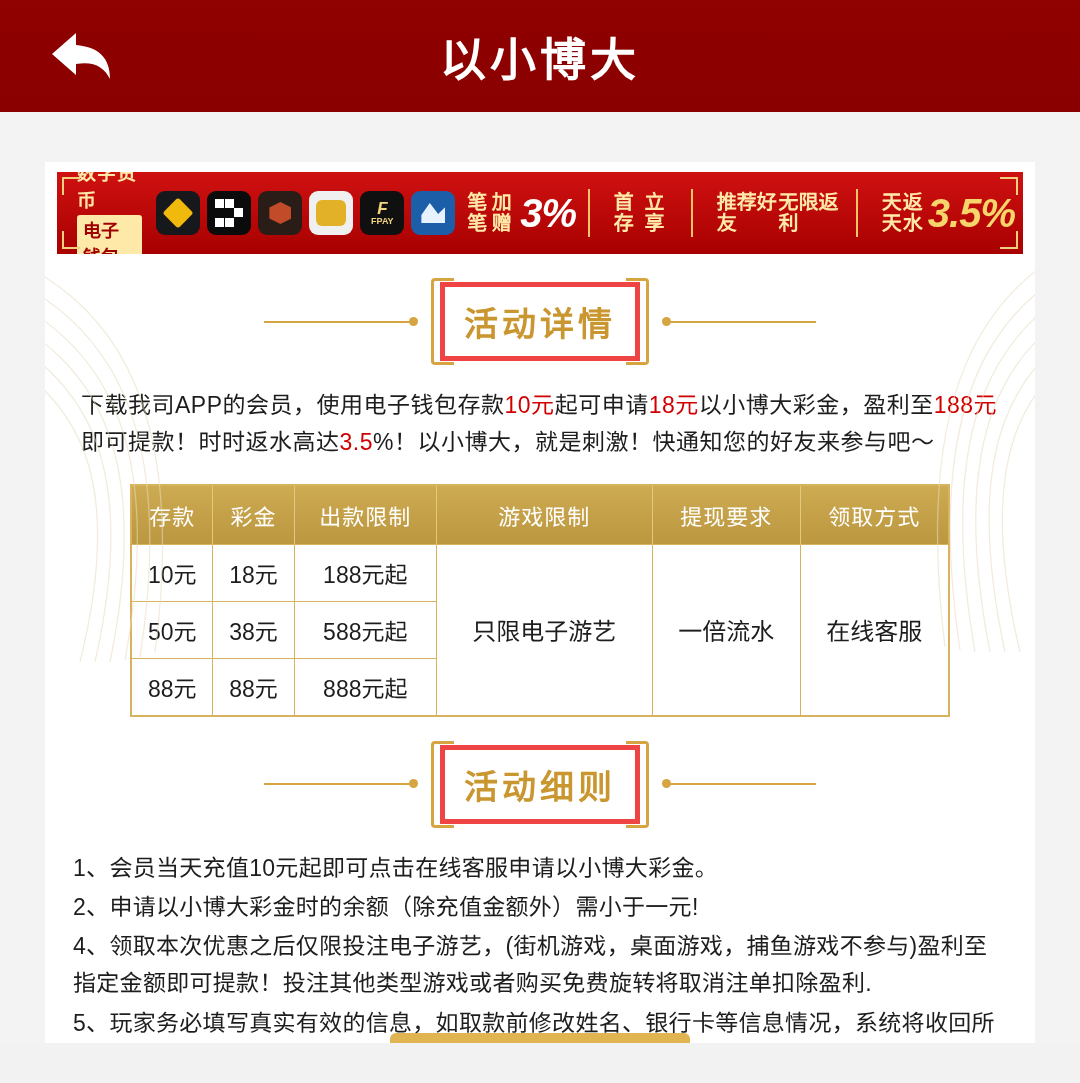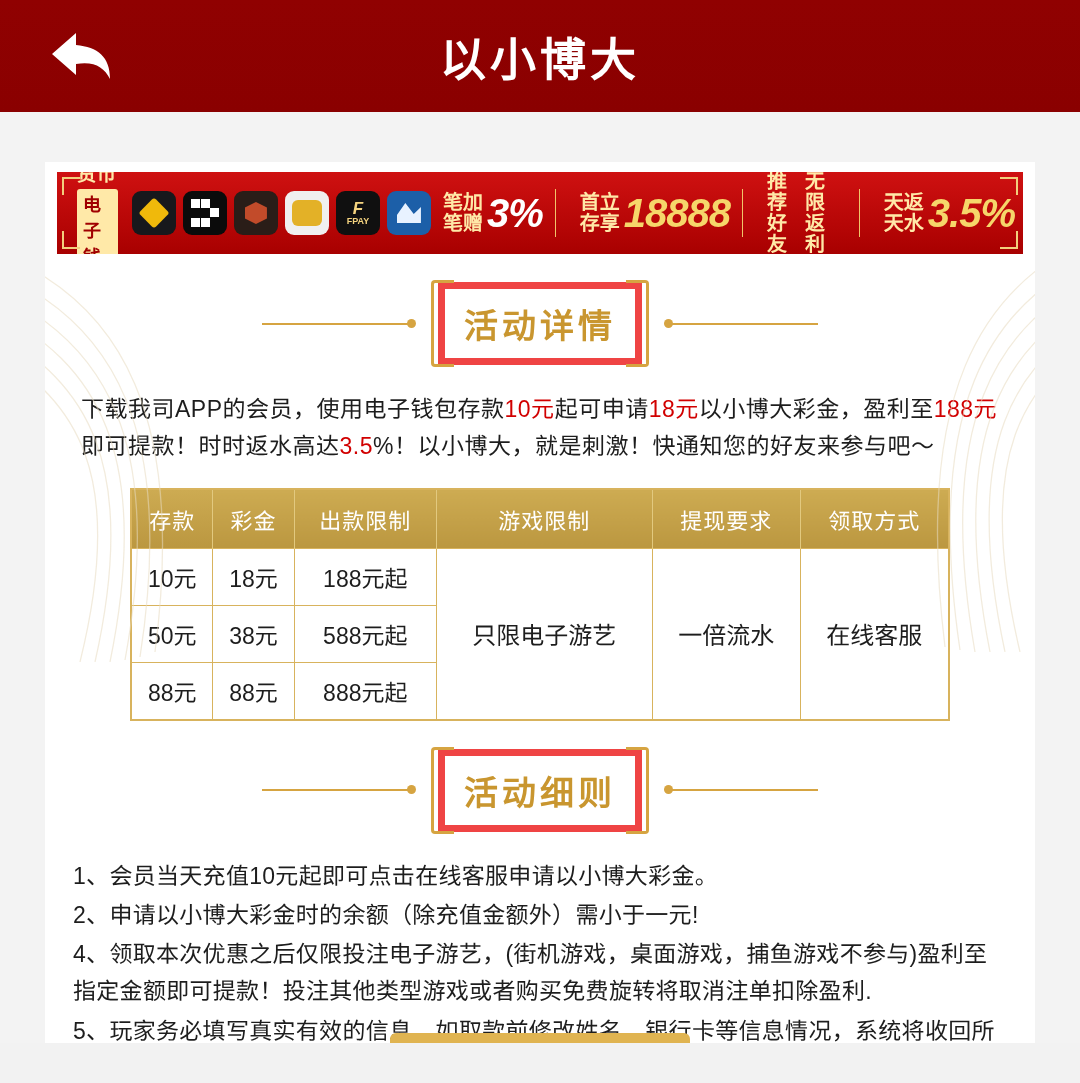--- a/index.html
+++ b/index.html
@@ -176,21 +176,21 @@
   
   .section-title-wrap {
     display: flex;
     align-items: center;
     justify-content: center;
     margin-top: 28px;
     position: relative;
   }
   .ribbon {
     position: relative;
-    border: 7px solid #ef4444;
+    border: 5px solid #ef4444;
     padding: 10px 19px;
     color: #c9962f;
     font-size: 34px;
     font-weight: bold;
     letter-spacing: 4px;
     background: #fff;
   }
   .ribbon:before, .ribbon:after {
     content:"";
     position:absolute;
@@ -358,21 +358,20 @@
         <div class="seg-big white">3%</div>
       </div>
 
       <div class="divider"></div>
 
       <div class="promo-seg">
         <div class="seg-txt2">
           <span>首存</span>
           <span>立享</span>
         </div>
-        <div class="seg-big num18888">18888</div>
       </div>
 
       <div class="divider"></div>
 
       <div class="promo-seg">
         <div class="seg-txt2">
           <span>推荐好友</span>
           <span>无限返利</span>
         </div>
       </div>

